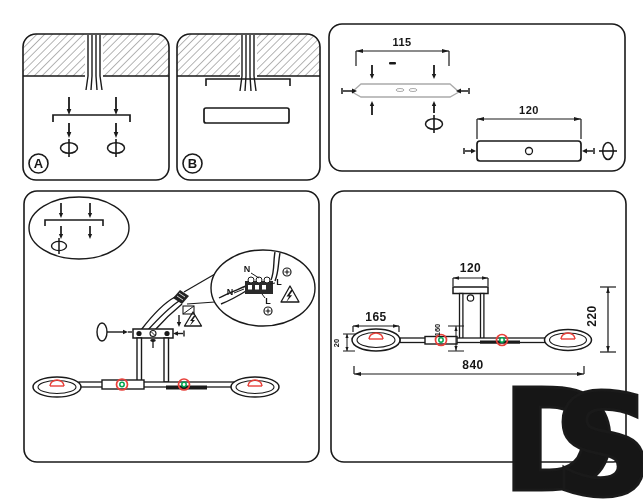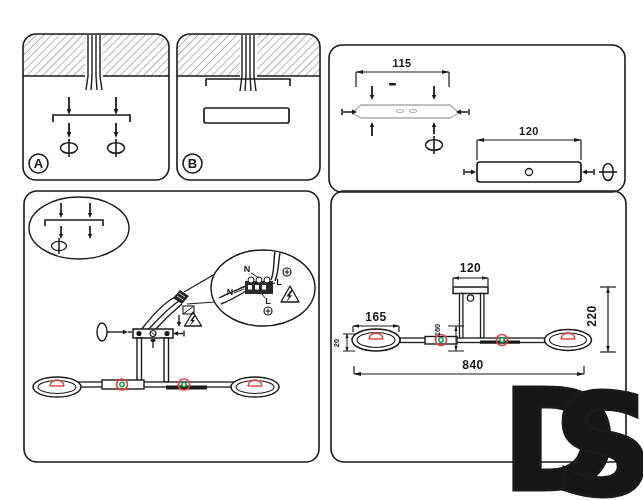--- a/index.html
+++ b/index.html
@@ -87,21 +87,21 @@
     <path d="M74,2 V43 L75,58"></path>
         <path d="M78,2 V43 L80,58"></path>
   </g>
   <rect class="ln whitefill" stroke-width="1.7" x="28" y="75" width="85" height="15" rx="2"></rect>
   <circle class="ln" stroke-width="1.6" cx="16.5" cy="130.5" r="9.5"></circle>
   <text class="step-label" x="16.5" y="135" text-anchor="middle">B</text>
   <rect class="ln" x="1" y="1" width="143" height="146" rx="13" stroke-width="1.6"></rect>
 </svg>
 </div>
 
-<div class="panel" style="left:328px;top:44px;width:298px;height:179px">
+<div class="panel" style="left:328px;top:23px;width:298px;height:179px">
 <svg width="298" height="149" viewBox="0 0 298 149">
   <rect class="ln" x="1" y="1" width="296" height="147" rx="13" stroke-width="1.6"></rect>
 
   <g>
     <text class="dim-md" x="74" y="23" text-anchor="middle">115</text>
     <line class="ln" stroke-width="1.2" x1="28" y1="28" x2="121" y2="28"></line>
     <polygon class="fillln" points="28,28 35,26 35,30"></polygon>
         <polygon class="fillln" points="121,28 114,26 114,30"></polygon>
     <line class="ln" stroke-width="1.2" x1="28" y1="28" x2="28" y2="43"></line>
     <line class="ln" stroke-width="1.2" x1="121" y1="28" x2="121" y2="43"></line>

